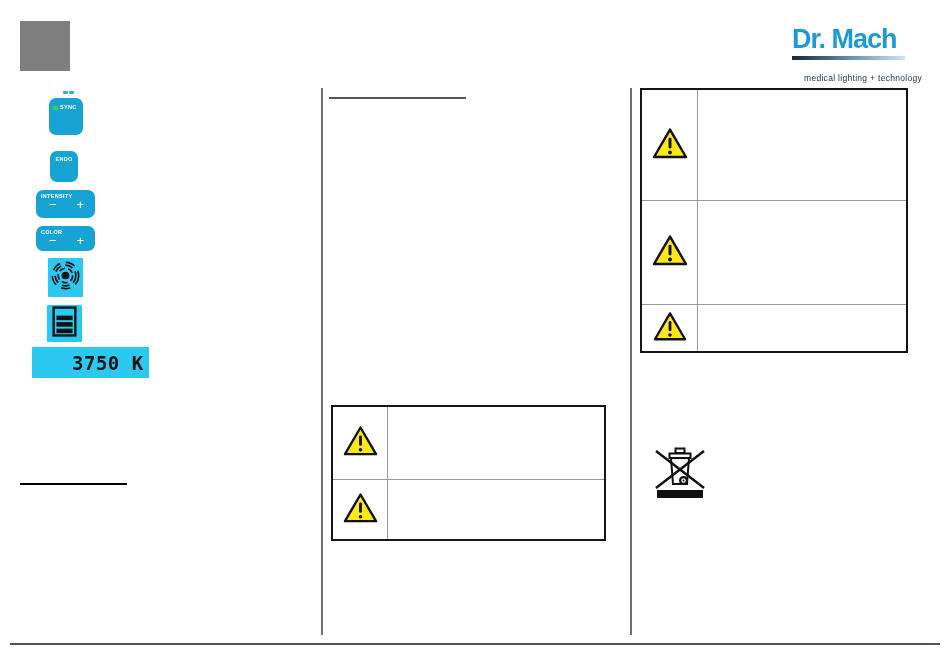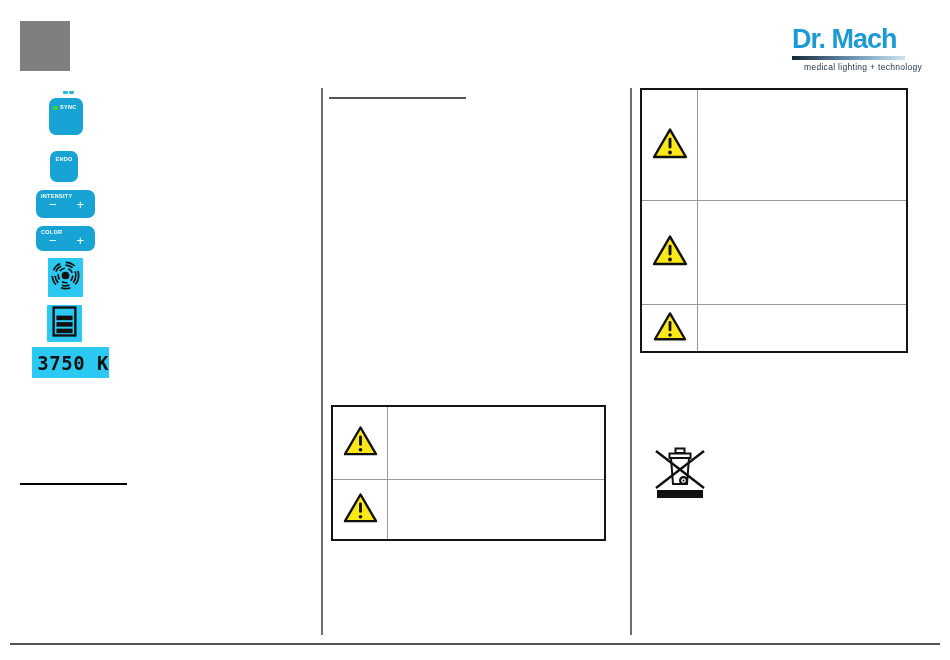--- a/index.html
+++ b/index.html
@@ -8,21 +8,21 @@
 
   
   .gray-square{position:absolute;left:20px;top:21px;width:50px;height:50px;background:#7f7f7f;}
 
   
   .logo{position:absolute;left:792px;top:26px;width:116px;}
   .logo-brand{font-size:27px;font-weight:bold;color:#1d9ad6;
               line-height:1;letter-spacing:-1px;white-space:nowrap;}
   .logo-bar{margin-top:3px;height:4px;width:113px;
             background:linear-gradient(to right,#16283c,#6d97b5 55%,#cfe4f2);}
-  .logo-tagline{margin-top:2px;font-size:8.5px;color:#223952;letter-spacing:0.3px;white-space:nowrap;padding-left:12px;}
+  .logo-tagline{margin-top:13px;font-size:8.5px;color:#223952;letter-spacing:0.3px;white-space:nowrap;padding-left:12px;}
 
   
   .vdiv{position:absolute;top:88px;width:1.5px;height:547px;background:#6e6e6e;}
   .vdiv1{left:321px;}
   .vdiv2{left:630px;}
   .footer-line{position:absolute;left:10px;top:643px;width:930px;height:2px;background:#53535a;}
 
   
   .cyan-btn{position:absolute;background:#17a3d4;border-radius:7px;color:#fff;}
   .dash{position:absolute;width:5px;height:2.5px;background:#2ab4dd;border-radius:1px;}
@@ -35,23 +35,23 @@
   .btn-wide{height:28px;width:59px;}
   .btn-intensity{left:36px;top:190px;}
   .btn-color{left:36px;top:226px;width:59px;height:25px;}
   .btn-wide-label{display:block;padding:3.5px 0 0 5px;}
   .pm-row{display:flex;justify-content:space-between;padding:0 11px 0 13px;margin-top:0px;}
   .pm{font-size:13px;line-height:12px;font-weight:normal;color:#fff;cursor:default;}
   .icon-btn{position:absolute;background:#2bc9f2;display:flex;align-items:center;justify-content:center;border-radius:1px;}
   .btn-focus{left:48px;top:258px;width:35px;height:39px;}
   .btn-field{left:47px;top:305px;width:35px;height:37px;}
   .display-temp{position:absolute;left:32px;top:347px;width:77px;height:31px;background:#2bc9f2;
-                display:flex;align-items:center;justify-content:flex-end;
+                display:flex;align-items:center;justify-content:flex-start;
                 font-family:"DejaVu Sans Mono", monospace;font-weight:bold;font-size:19px;
-                color:#111;letter-spacing:0.5px;transform-origin:center;}
+                color:#111;letter-spacing:0.5px;transform-origin:center;padding-left:40px;}
 
   
   .left-rule{position:absolute;left:20px;top:483px;width:107px;height:2px;background:#000;}
   .mid-underline{position:absolute;left:329px;top:97px;width:137px;height:2px;background:#555;}
 
   
   .warn-table{position:absolute;border:2px solid #151515;background:#fff;display:grid;}
   .mid-table{left:331px;top:405px;width:271px;height:132px;
              grid-template-columns:55px 1fr;grid-template-rows:73px 1fr;}
   .right-table{left:640px;top:88px;width:264px;height:261px;

